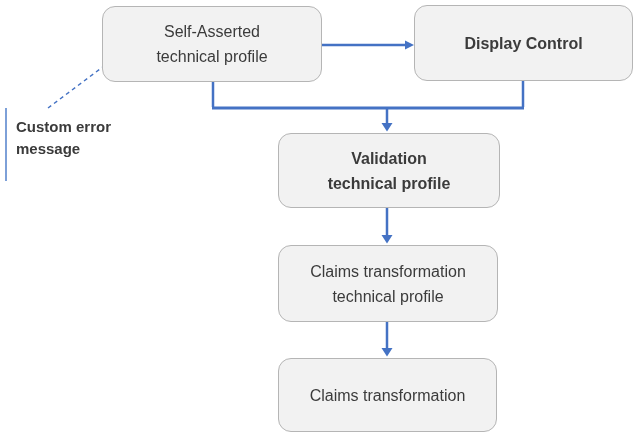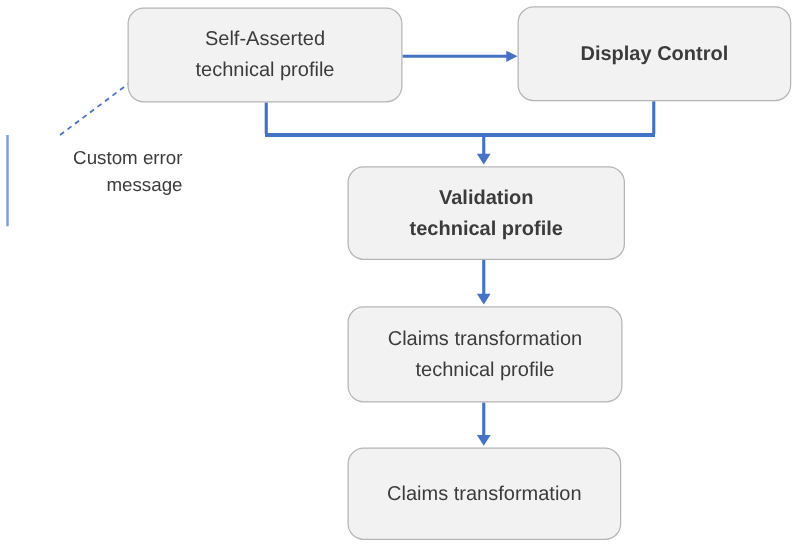--- a/index.html
+++ b/index.html
@@ -66,22 +66,23 @@
   .node-claims-transformation-tp { left: 278px; top: 245px; width: 220px; height: 77px; }
   .node-claims-transformation { left: 278px; top: 358px; width: 219px; height: 74px; }
   .callout-label {
     position: absolute;
     left: 16px;
     top: 116px;
     width: 130px;
     font-size: 15px;
     line-height: 22px;
     color: var(--text-color);
-    text-align: right;
+    text-align: left;
     white-space: pre-line;
+    font-weight: bold;
   }
 </style>
 </head>
 <body>
 
 <div class="canvas">
 
   <svg class="connector-layer" viewBox="0 0 640 442" xmlns="http://www.w3.org/2000/svg">
 
     <g>

